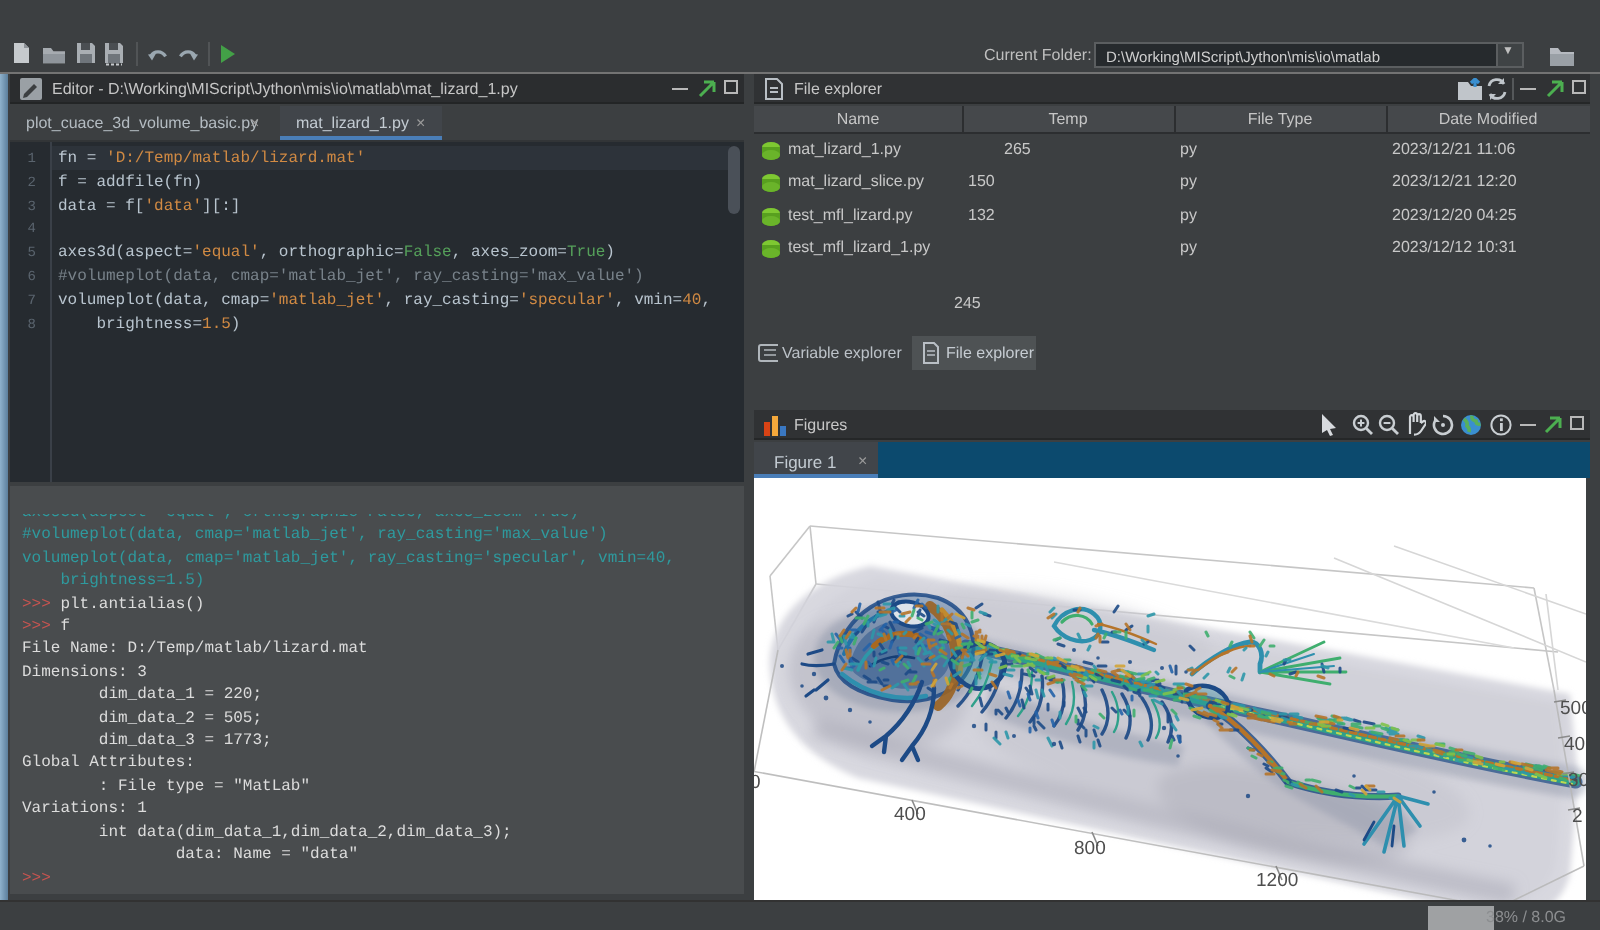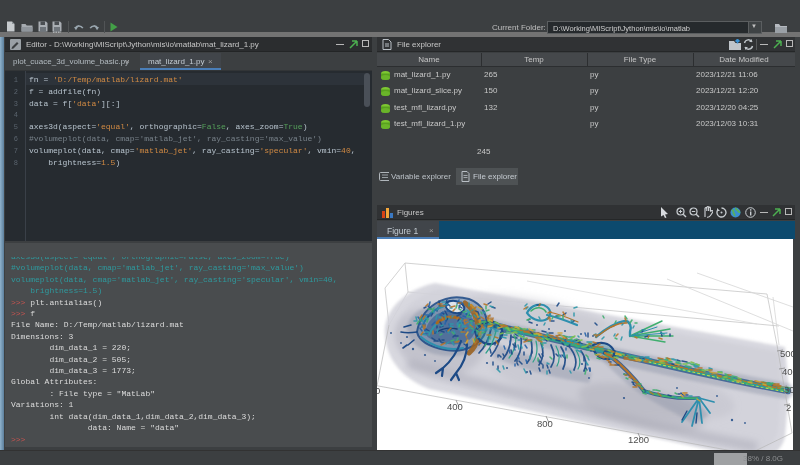--- a/index.html
+++ b/index.html
@@ -24,21 +24,21 @@
   <div class="abs" style="left:70px;top:5px;font-size:8px;color:#bbbbbb;">Options</div>
   <div class="abs" style="left:106px;top:5px;font-size:8px;color:#bbbbbb;">Apps</div>
   <div class="abs" style="left:134px;top:5px;font-size:8px;color:#bbbbbb;">Help</div>
   <div class="abs" style="left:377px;top:5px;font-size:8.5px;color:#a8a8a8;">MeteoInfoLab</div>
 
   <div class="abs" style="left:662px;top:8px;width:9px;height:1px;background:#c0c0c0;"></div>
   <div class="abs" style="left:717px;top:4px;width:8px;height:8px;border:1px solid #c0c0c0;"></div>
   <div class="abs" style="left:769px;top:3px;font-size:11px;color:#c0c0c0;line-height:10px;">×</div>
 </div>
 
-<div class="abs" style="left:0;top:18px;width:800px;height:19px;background:#3c3f41;border-bottom:5px solid #737373;">
+<div class="abs" style="left:0;top:18px;width:800px;height:19px;background:#3c3f41;border-bottom:1px solid #737373;">
 
   <svg class="abs" style="left:6px;top:3px" width="9" height="11">
     <path d="M1 0.5 h5 l2.5 2.5 v7.5 h-7.5 z" fill="#c6cacd"></path>
     <path d="M6 0.5 l2.5 2.5 h-2.5 z" fill="#8f9499"></path>
   </svg>
 
   <svg class="abs" style="left:21px;top:5px" width="12" height="9">
     <path d="M0.5 1 h4 l1.2 1.6 H11.5 v6 H0.5 z" fill="#a6abb0"></path>
     <path d="M0.5 4 h11 v4.6 H0.5 z" fill="#8f959b"></path>
   </svg>
@@ -190,21 +190,21 @@
   </div>
 
   <div class="abs" style="left:0;top:30px;width:418px;height:101px;background:#3c3f41;font-size:8px;color:#c8c8c8;">
     <div class="abs" style="left:0;top:0;width:418px;height:17px;">
       <svg class="abs" style="left:3px;top:3px" width="11" height="11">
           <ellipse cx="5.5" cy="3.5" rx="4.5" ry="2.5" fill="#7ec832"></ellipse>
           <path d="M1 3.5 v4 a4.5 2.5 0 0 0 9 0 v-4" fill="#58a01f"></path>
           <ellipse cx="5.5" cy="7.5" rx="4.5" ry="2.5" fill="#6ab42a"></ellipse>
         </svg>
       <div class="abs" style="left:17px;top:3px;">mat_lizard_1.py</div>
-      <div class="abs" style="left:107px;top:3px;">265</div>
+      <div class="abs" style="left:125px;top:3px;">265</div>
       <div class="abs" style="left:213px;top:3px;">py</div>
       <div class="abs" style="left:319px;top:3px;">2023/12/21 11:06</div>
     </div>
     <div class="abs" style="left:0;top:16px;width:418px;height:17px;">
       <svg class="abs" style="left:3px;top:3px" width="11" height="11">
           <ellipse cx="5.5" cy="3.5" rx="4.5" ry="2.5" fill="#7ec832"></ellipse>
           <path d="M1 3.5 v4 a4.5 2.5 0 0 0 9 0 v-4" fill="#58a01f"></path>
           <ellipse cx="5.5" cy="7.5" rx="4.5" ry="2.5" fill="#6ab42a"></ellipse>
         </svg>
       <div class="abs" style="left:17px;top:3px;">mat_lizard_slice.py</div>
@@ -225,21 +225,21 @@
     </div>
     <div class="abs" style="left:0;top:49px;width:418px;height:17px;">
       <svg class="abs" style="left:3px;top:3px" width="11" height="11">
           <ellipse cx="5.5" cy="3.5" rx="4.5" ry="2.5" fill="#7ec832"></ellipse>
           <path d="M1 3.5 v4 a4.5 2.5 0 0 0 9 0 v-4" fill="#58a01f"></path>
           <ellipse cx="5.5" cy="7.5" rx="4.5" ry="2.5" fill="#6ab42a"></ellipse>
         </svg>
       <div class="abs" style="left:17px;top:3px;">test_mfl_lizard_1.py</div>
       <div class="abs" style="left:100px;top:3px;margin-top:28px;">245</div>
       <div class="abs" style="left:213px;top:3px;">py</div>
-      <div class="abs" style="left:319px;top:3px;">2023/12/03 10:31</div>
+      <div class="abs" style="left:319px;top:3px;">2023/12/12 10:31</div>
     </div>
   </div>
 
   <div class="abs" style="left:0;top:131px;width:418px;height:17px;background:#3c3f41;">
     <svg class="abs" style="left:2px;top:4px" width="10" height="9">
         <rect x="0.5" y="0.5" width="11" height="8" rx="1" fill="none" stroke="#b0b6bb"></rect>
         <path d="M3 3 h6 M3 5.5 h6" stroke="#b0b6bb" stroke-width="0.8"></path>
       </svg>
     <div class="abs" style="left:14px;top:4px;font-size:8px;color:#bcc2c8;">Variable explorer</div>
     <div class="abs" style="left:79px;top:0;width:62px;height:17px;background:#4e5254;"></div>

